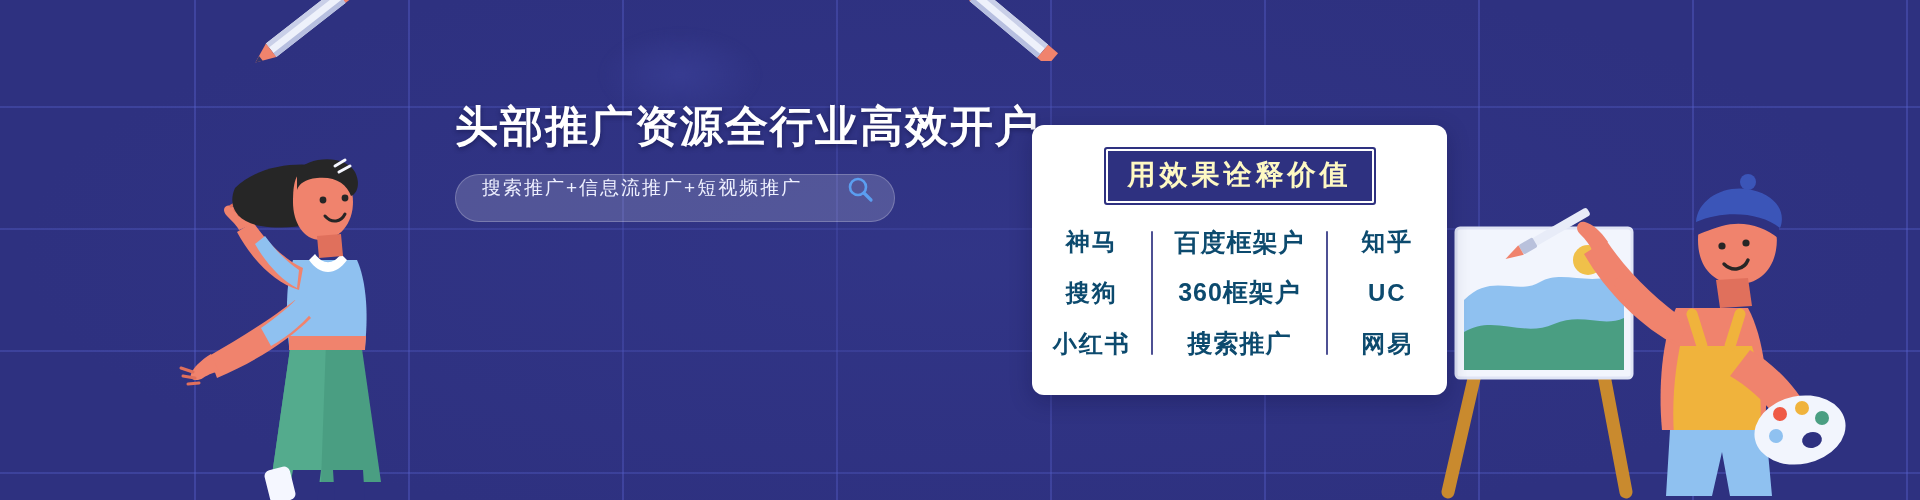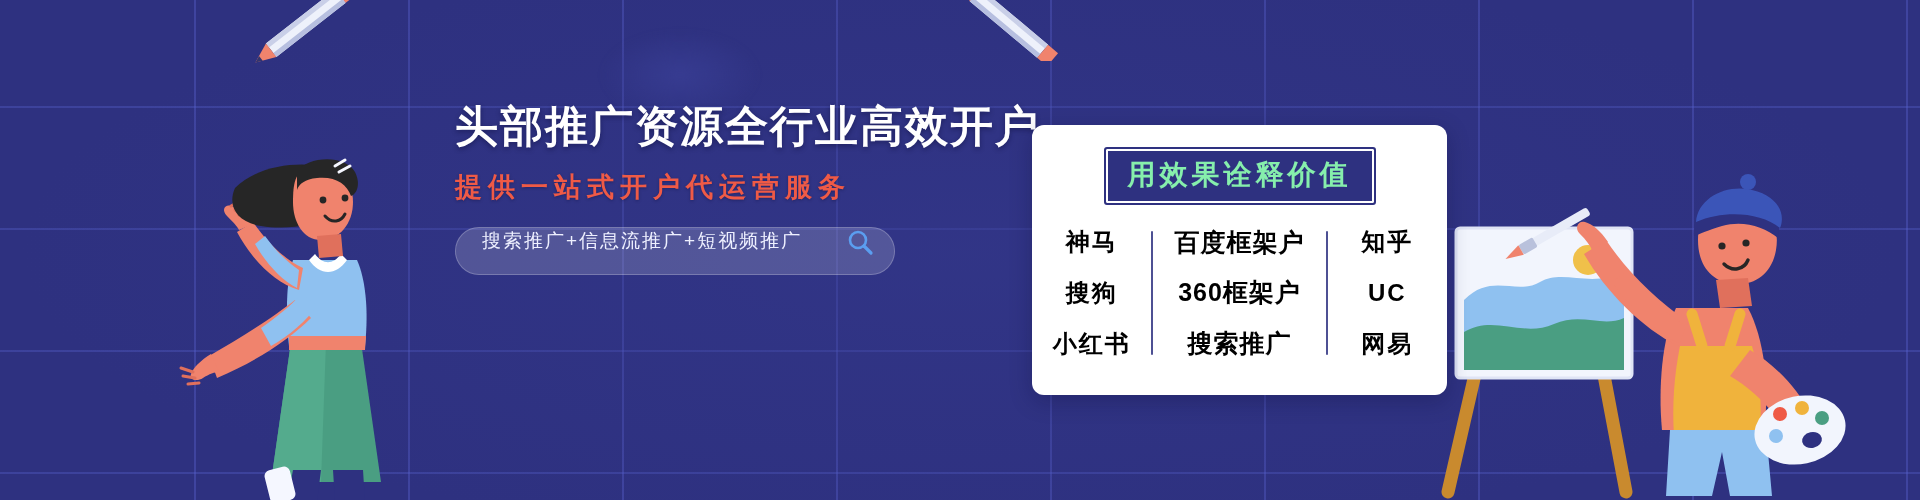--- a/index.html
+++ b/index.html
@@ -59,40 +59,40 @@
 
   
   .card{
     position:absolute;left:1032px;top:125px;width:415px;height:270px;
     background:#ffffff;border-radius:12px;
     box-shadow:0 6px 22px rgba(10,12,50,.28);
     display:flex;flex-direction:column;align-items:center;
   }
   .card-title{
     margin-top:22px;
-    background:#2e3180;color:#86efac;
+    background:#2e3180;color:#fef9c3;
     font-size:28px;font-weight:bold;letter-spacing:4px;
     padding:7px 22px 9px;border-radius:3px;white-space:nowrap;
     border:2px solid #2e3180;
     box-shadow:0 0 0 2px #ffffff inset;
   }
   .brand-grid{
     margin-top:24px;width:100%;
     display:flex;justify-content:center;align-items:stretch;
   }
   .brand-col{
     display:flex;flex-direction:column;justify-content:space-between;
     padding:0 16px;min-height:128px;
   }
   .brand-col.c1{width:104px;align-items:center;}
   .brand-col.c2{width:168px;align-items:center;gap:13px;}
   .brand-col.c3{width:104px;align-items:center;}
   .divider{width:2px;background:#2e3180;opacity:.85;margin:2px 0;border-radius:2px;}
   .brand{
-    font-size:24px;font-weight:bold;color:#000000;letter-spacing:2px;
+    font-size:24px;font-weight:bold;color:#0c4a6e;letter-spacing:2px;
     white-space:nowrap;line-height:1.1;text-align:right;
   }
   .brand.wide{font-size:25px;letter-spacing:1px;}
 
   
   .pencil{position:absolute;}
   
   .illo{position:absolute;}
 </style>
 </head>
@@ -219,21 +219,20 @@
 
     <circle cx="292" cy="146" r="3.6" fill="#262626"></circle>
     <circle cx="316" cy="143" r="3.6" fill="#262626"></circle>
     <path d="M294 164 C302 172 314 170 318 160" stroke="#262626" stroke-width="3.4" fill="none" stroke-linecap="round"></path>
 
     <path d="M286 180 L318 178 L322 206 L290 208 Z" fill="#e0705c"></path>
   </svg>
 
   <div class="center-block">
     <div class="headline">头部推广资源全行业高效开户</div>
-    <div class="subline">提供一站式开户代运营服务</div>
 
     <div class="searchbar">
       <span class="q">搜索推广+信息流推广+短视频推广</span>
       <svg class="mag" viewBox="0 0 28 28">
         <circle cx="12" cy="12" r="8" fill="none" stroke="#5b9ef0" stroke-width="2.6"></circle>
         <line x1="18" y1="18" x2="25" y2="25" stroke="#5b9ef0" stroke-width="3.2" stroke-linecap="round"></line>
       </svg>
     </div>
   </div>
 

